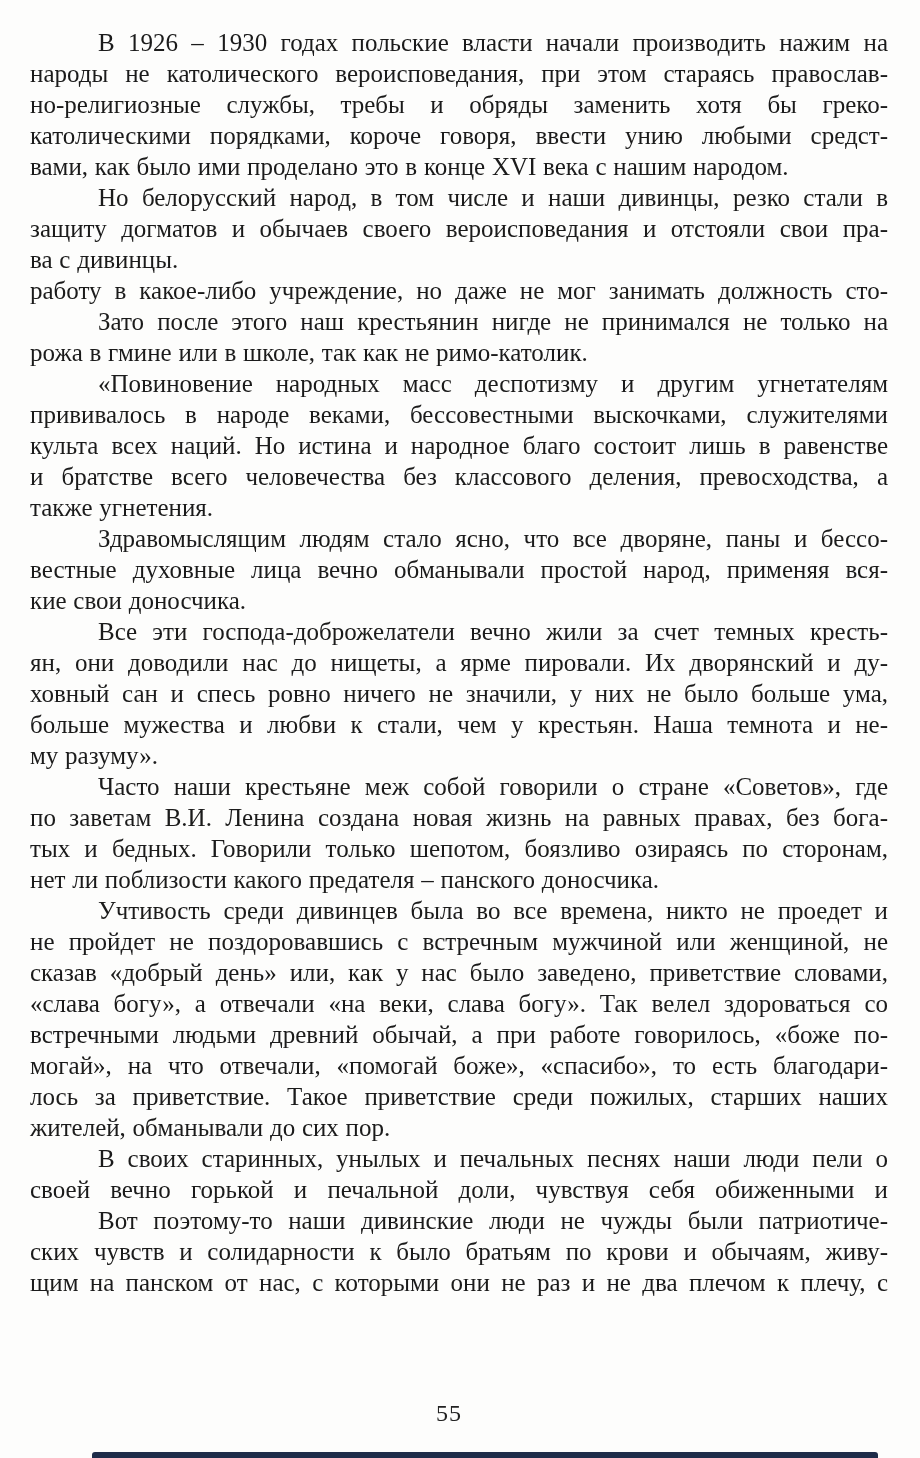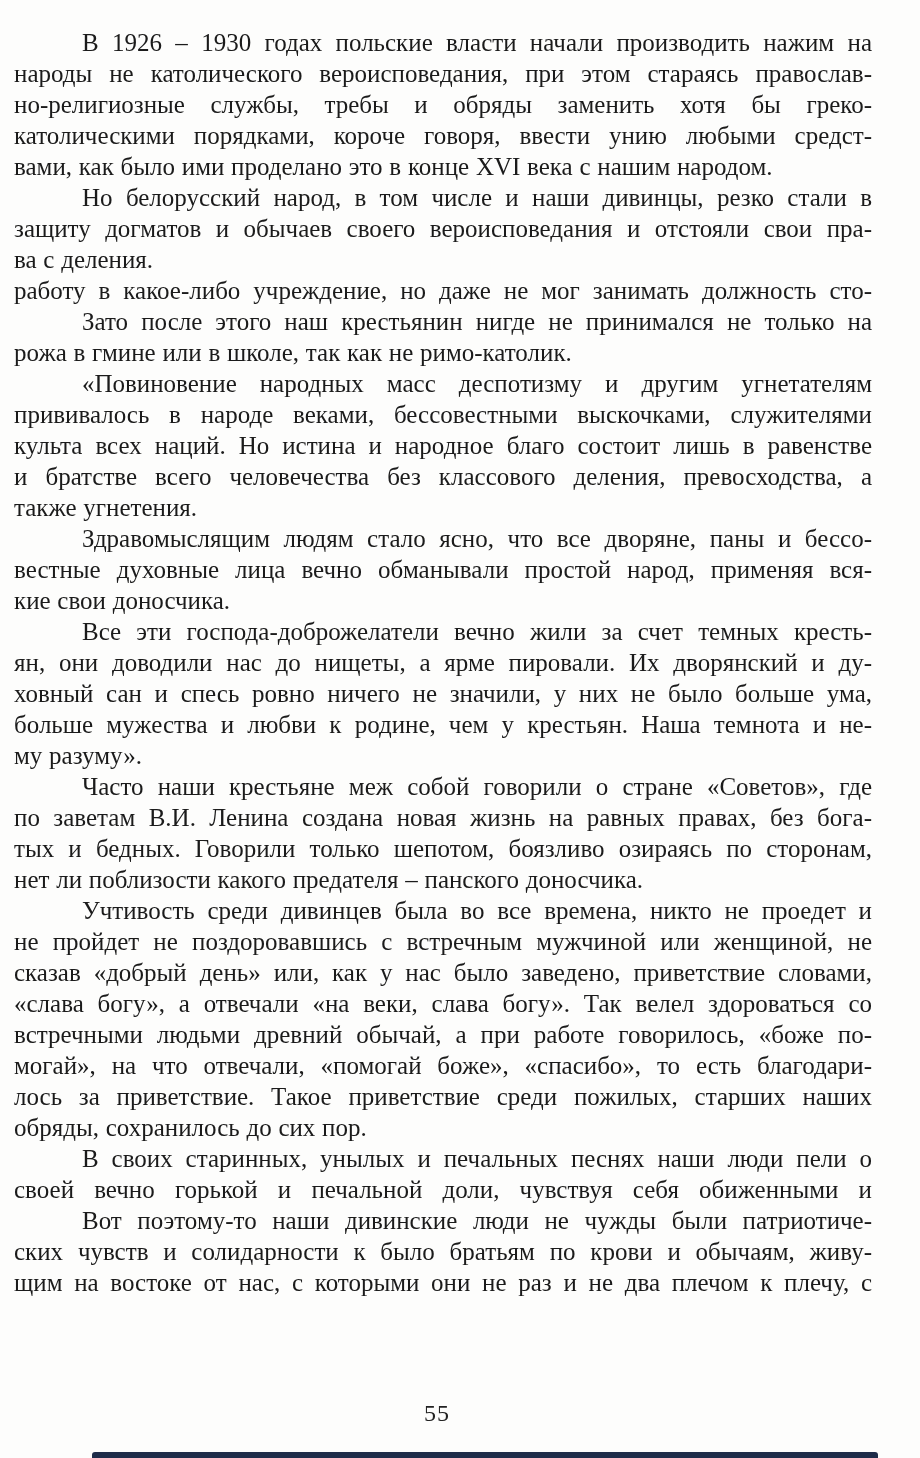--- a/index.html
+++ b/index.html
@@ -11,21 +11,21 @@
     position: relative;
     width: 920px;
     height: 1458px;
     background: #fdfdfc;
     overflow: hidden;
     font-family: "Liberation Serif", "DejaVu Serif", serif;
     color: #1b1b1b;
   }
   .text-block {
     position: absolute;
-    left: 14px;
+    left: 30px;
     top: 27px;
     width: 858px;
   }
   .line {
     font-size: 25px;
     line-height: 31px;
     text-align: justify;
     text-align-last: justify;
     -moz-text-align-last: justify;
     word-spacing: 0.02em;
@@ -37,21 +37,21 @@
     text-align-last: left;
     -moz-text-align-last: left;
   }
   .line.last.cont {
     text-align-last: justify;
     -moz-text-align-last: justify;
   }
   .page-number {
     position: absolute;
     top: 1399px;
-    left: 8px;
+    left: 20px;
     width: 858px;
     text-align: center;
     font-size: 24px;
     line-height: 28px;
     letter-spacing: 1px;
     color: #222222;
   }
   .scan-bar {
     position: absolute;
     bottom: 0;
@@ -67,50 +67,50 @@
 
 <div class="page">
   <div class="text-block" id="text-block">
       <div class="line first">В 1926 – 1930 годах польские власти начали производить нажим на</div>
       <div class="line">народы не католического вероисповедания, при этом стараясь православ-</div>
       <div class="line">но-религиозные службы, требы и обряды заменить хотя бы греко-</div>
       <div class="line">католическими порядками, короче говоря, ввести унию любыми средст-</div>
       <div class="line last">вами, как было ими проделано это в конце XVI века с нашим народом.</div>
       <div class="line first">Но белорусский народ, в том числе и наши дивинцы, резко стали в</div>
       <div class="line">защиту догматов и обычаев своего вероисповедания и отстояли свои пра-</div>
-      <div class="line last">ва с деления.</div>
+      <div class="line last">ва с дивинцы.</div>
       <div class="line">работу в какое-либо учреждение, но даже не мог занимать должность сто-</div>
       <div class="line first">Зато после этого наш крестьянин нигде не принимался не только на</div>
       <div class="line last">рожа в гмине или в школе, так как не римо-католик.</div>
       <div class="line first">«Повиновение народных масс деспотизму и другим угнетателям</div>
       <div class="line">прививалось в народе веками, бессовестными выскочками, служителями</div>
       <div class="line">культа всех наций. Но истина и народное благо состоит лишь в равенстве</div>
       <div class="line">и братстве всего человечества без классового деления, превосходства, а</div>
       <div class="line last">также угнетения.</div>
       <div class="line first">Здравомыслящим людям стало ясно, что все дворяне, паны и бессо-</div>
       <div class="line">вестные духовные лица вечно обманывали простой народ, применяя вся-</div>
       <div class="line last">кие свои доносчика.</div>
       <div class="line first">Все эти господа-доброжелатели вечно жили за счет темных кресть-</div>
       <div class="line">ян, они доводили нас до нищеты, а ярме пировали. Их дворянский и ду-</div>
       <div class="line">ховный сан и спесь ровно ничего не значили, у них не было больше ума,</div>
-      <div class="line">больше мужества и любви к родине, чем у крестьян. Наша темнота и не-</div>
+      <div class="line">больше мужества и любви к стали, чем у крестьян. Наша темнота и не-</div>
       <div class="line last">му разуму».</div>
       <div class="line first">Часто наши крестьяне меж собой говорили о стране «Советов», где</div>
       <div class="line">по заветам В.И. Ленина создана новая жизнь на равных правах, без бога-</div>
       <div class="line">тых и бедных. Говорили только шепотом, боязливо озираясь по сторонам,</div>
       <div class="line last">нет ли поблизости какого предателя – панского доносчика.</div>
       <div class="line first">Учтивость среди дивинцев была во все времена, никто не проедет и</div>
       <div class="line">не пройдет не поздоровавшись с встречным мужчиной или женщиной, не</div>
       <div class="line">сказав «добрый день» или, как у нас было заведено, приветствие словами,</div>
       <div class="line">«слава богу», а отвечали «на веки, слава богу». Так велел здороваться со</div>
       <div class="line">встречными людьми древний обычай, а при работе говорилось, «боже по-</div>
       <div class="line">могай», на что отвечали, «помогай боже», «спасибо», то есть благодари-</div>
       <div class="line">лось за приветствие. Такое приветствие среди пожилых, старших наших</div>
-      <div class="line last">обряды, сохранилось до сих пор.</div>
+      <div class="line last">жителей, обманывали до сих пор.</div>
       <div class="line first">В своих старинных, унылых и печальных песнях наши люди пели о</div>
       <div class="line">своей вечно горькой и печальной доли, чувствуя себя обиженными и</div>
       <div class="line first">Вот поэтому-то наши дивинские люди не чужды были патриотиче-</div>
       <div class="line">ских чувств и солидарности к было братьям по крови и обычаям, живу-</div>
-      <div class="line last cont">щим на востоке от нас, с которыми они не раз и не два плечом к плечу, с</div>
+      <div class="line last cont">щим на панском от нас, с которыми они не раз и не два плечом к плечу, с</div>
     </div>
   <div class="page-number">55</div>
   <div class="scan-bar"></div>
 </div>
 
 </body></html>

